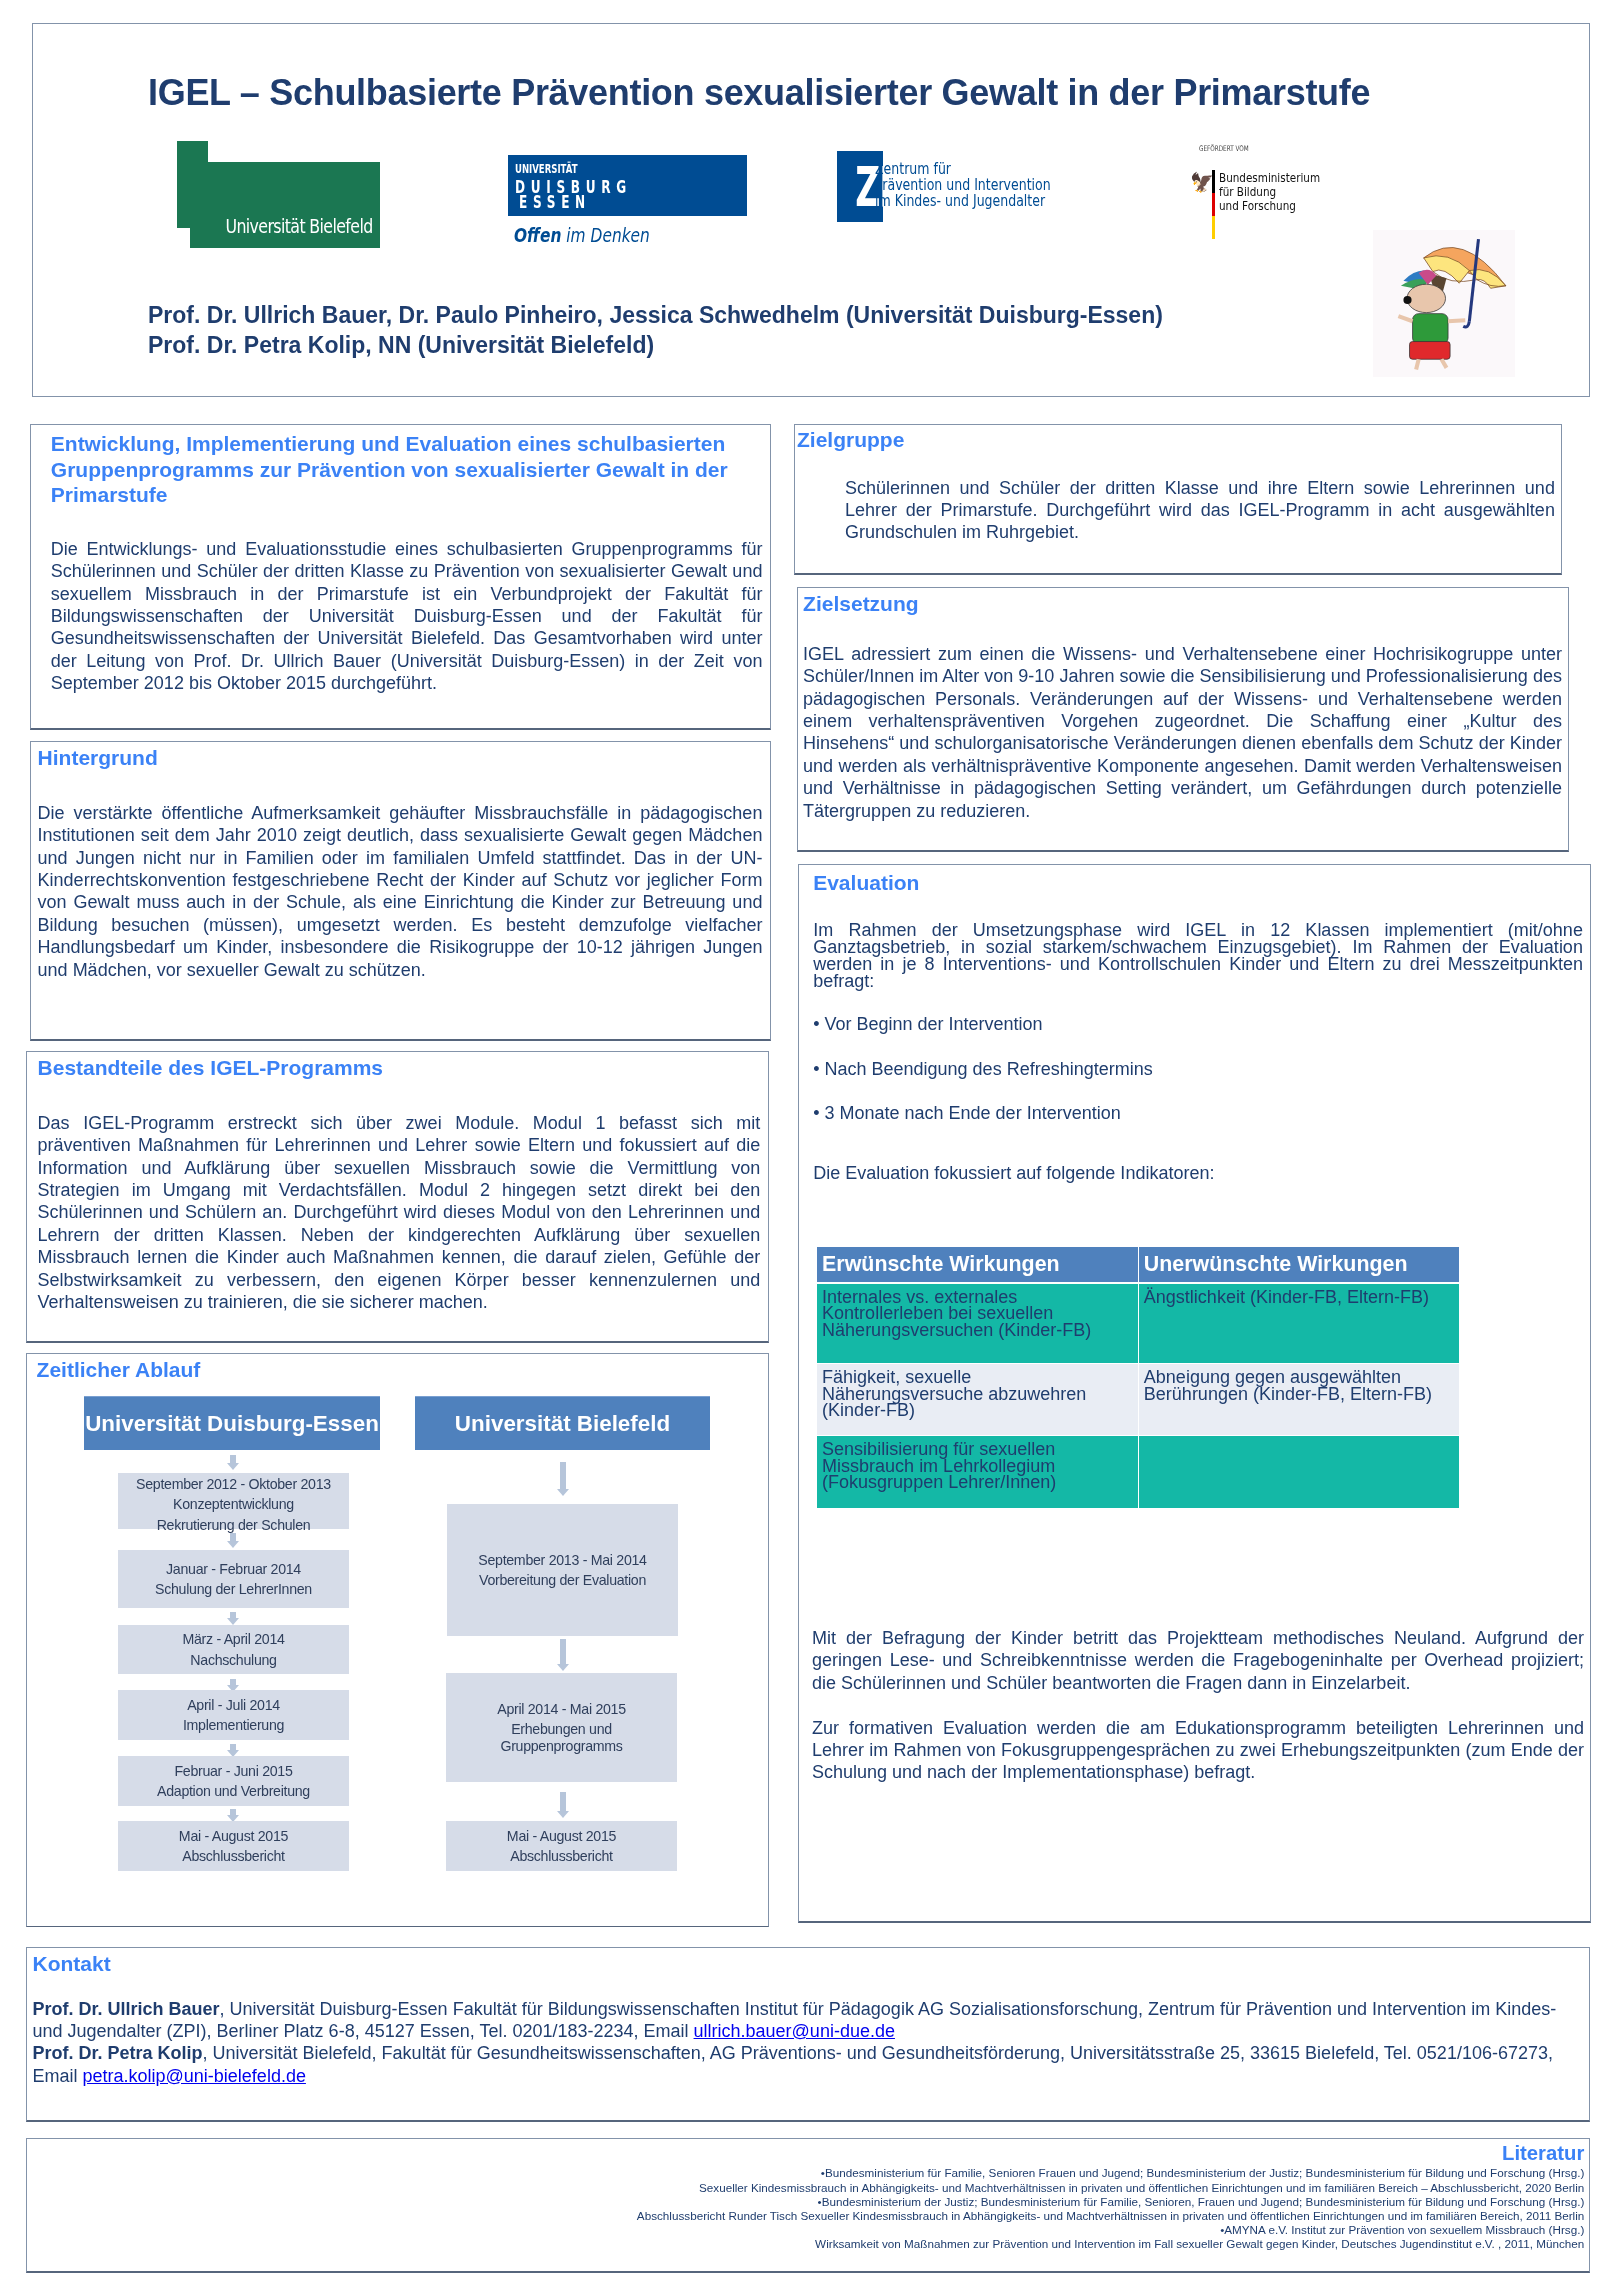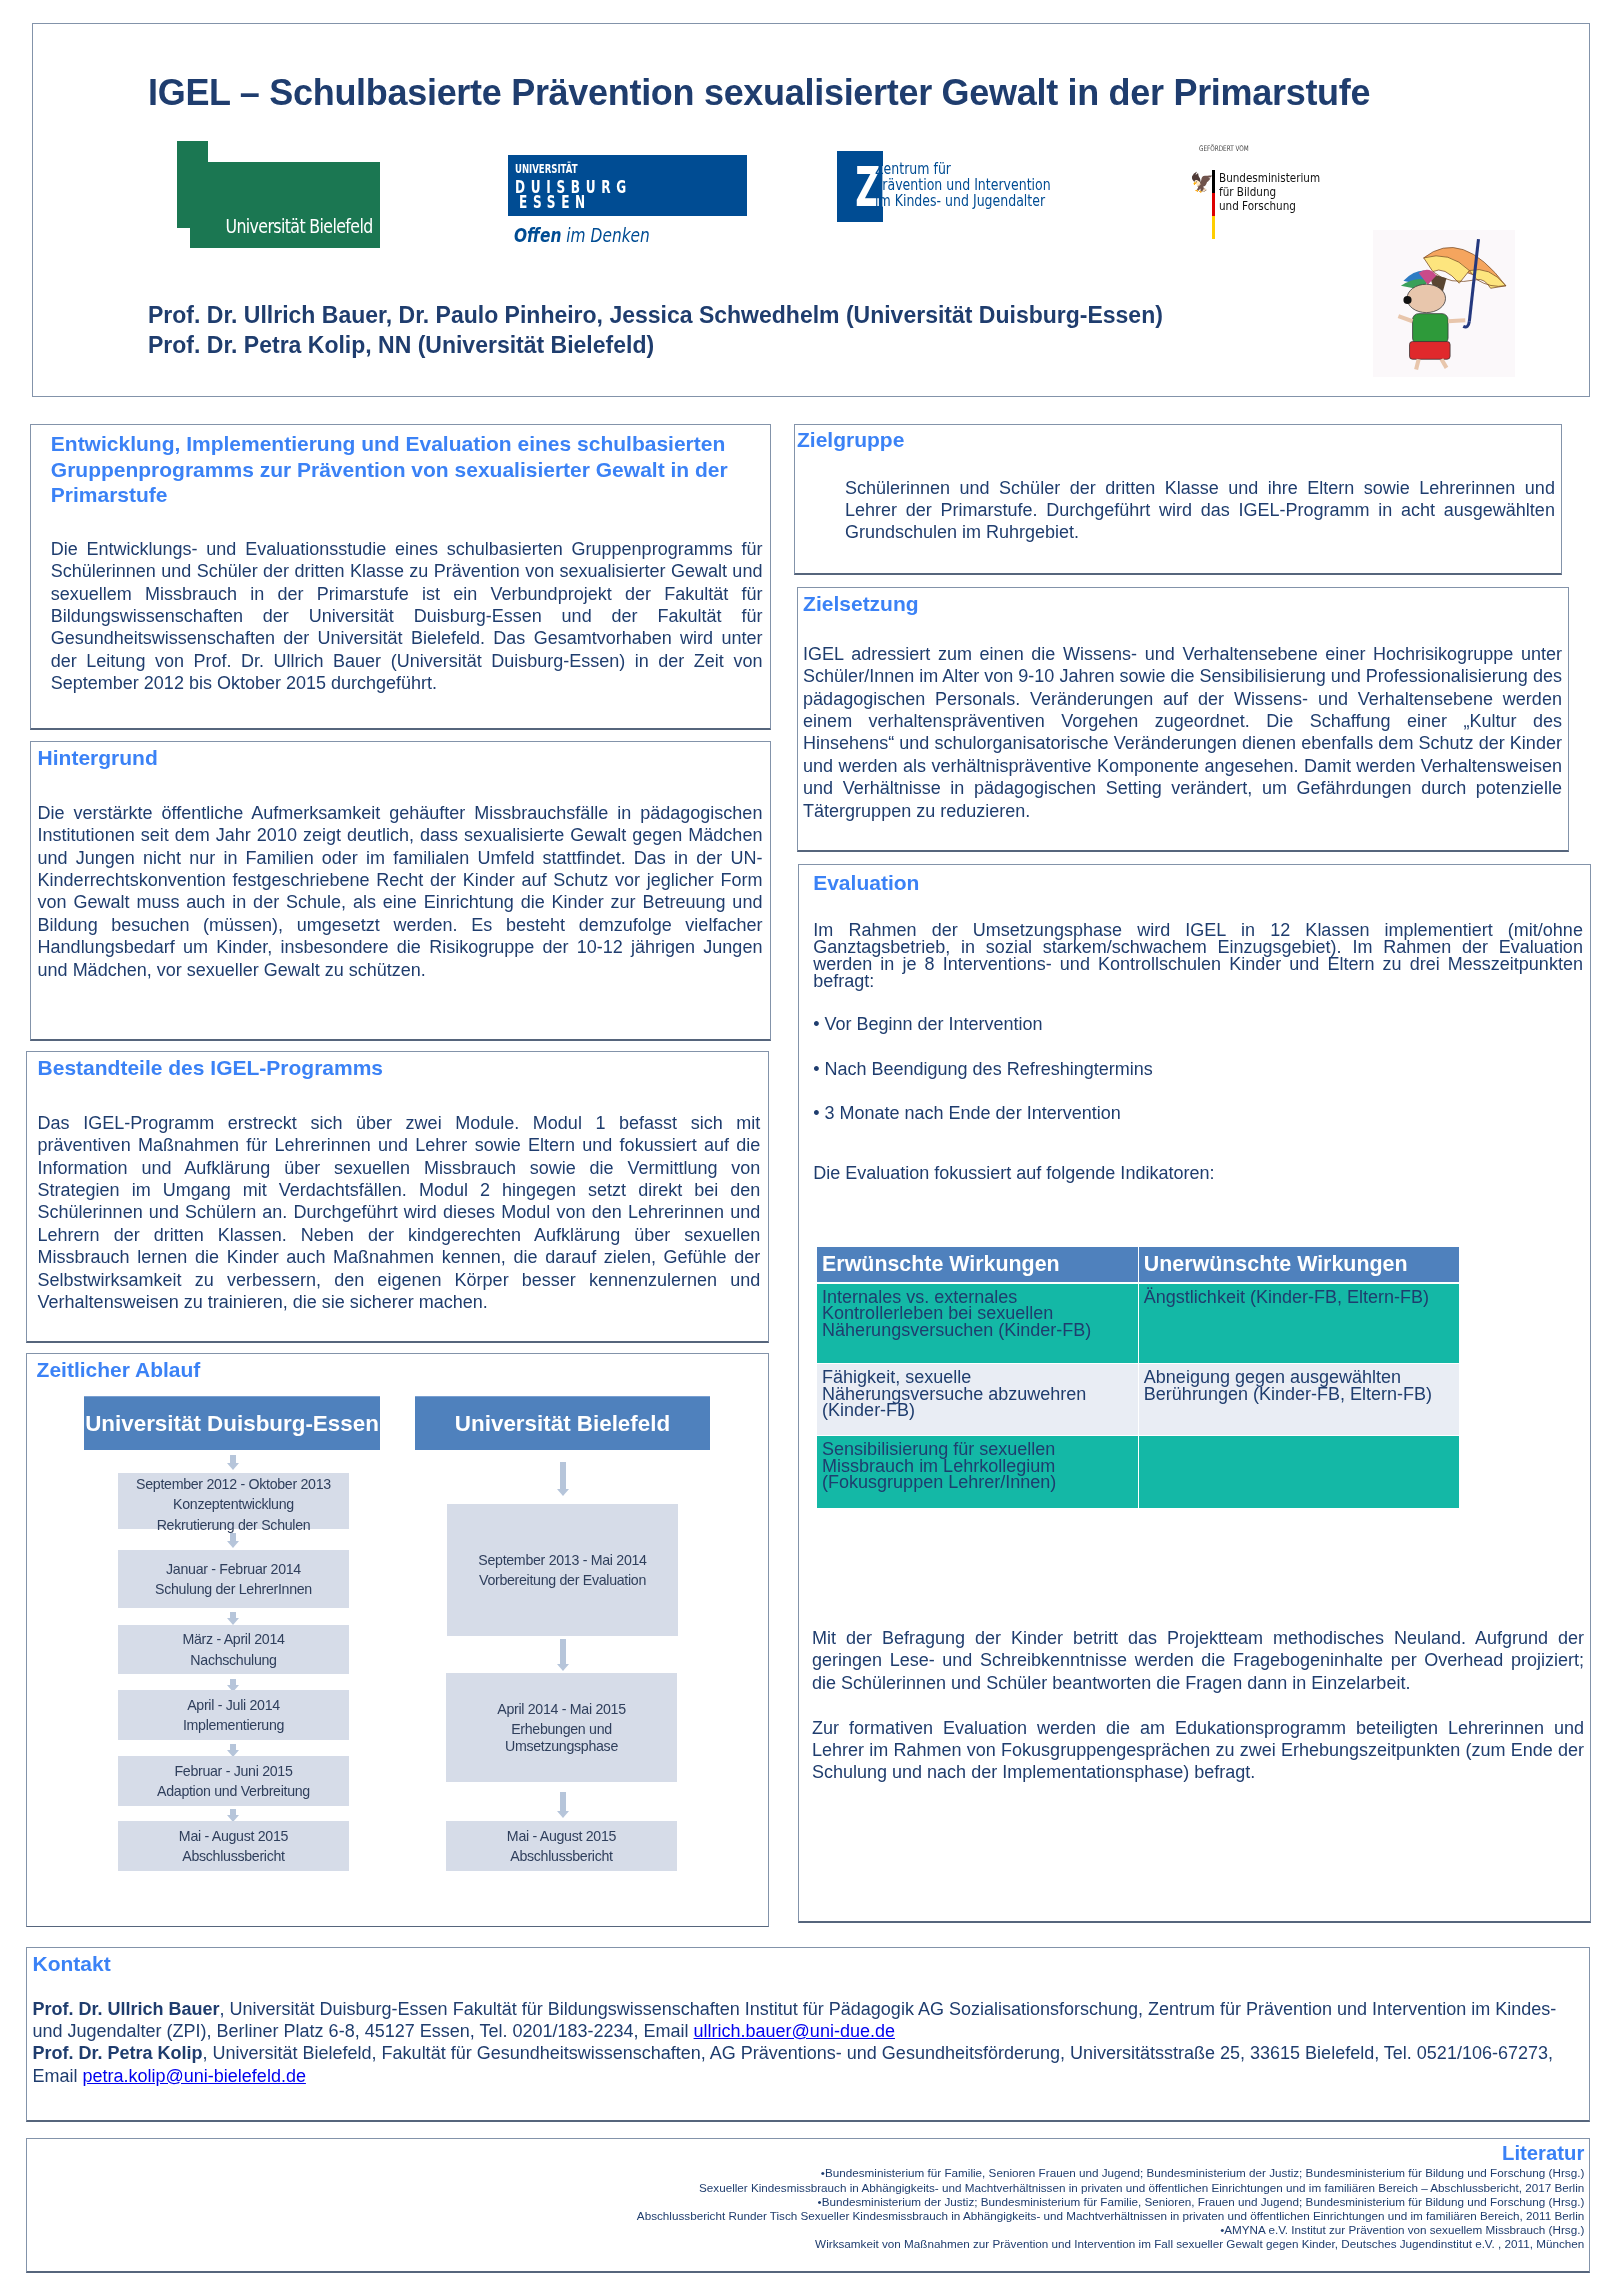--- a/index.html
+++ b/index.html
@@ -171,21 +171,21 @@
 <div class="tl-head" style="left:415px; top:1396px; width:295px; height:53px;">Universität Bielefeld</div>
 <div class="tl-arrow" style="left:560px; top:1462px; height:28px;"></div>
 <div class="tl-box" style="left:447px; top:1504px; width:231px; height:132px;">
   <div>September 2013 - Mai 2014</div>
   <div>Vorbereitung der Evaluation</div>
 </div>
 <div class="tl-arrow" style="left:560px; top:1639px; height:26.4px;"></div>
 <div class="tl-box" style="left:446px; top:1673px; width:231px; height:109px; line-height:16.3px;">
   <div style="margin-bottom:4.1px;">April 2014 - Mai 2015</div>
   <div>Erhebungen und</div>
-  <div>Umsetzungsphase</div>
+  <div>Gruppenprogramms</div>
 </div>
 <div class="tl-arrow" style="left:560px; top:1792px; height:20.3px;"></div>
 <div class="tl-box" style="left:446px; top:1821px; width:231px; height:50px;">
   <div>Mai - August 2015</div>
   <div>Abschlussbericht</div>
 </div>
 
 <div class="box" style="left:794px; top:424px; width:768px; height:151px; padding:2px 6.1px 0 2px;">
   <h2>Zielgruppe</h2>
   <p style="margin-top:23.4px;margin-left:48px;">Schülerinnen und Schüler der dritten Klasse und ihre Eltern sowie Lehrerinnen und Lehrer der Primarstufe. Durchgeführt wird das IGEL-Programm in acht ausgewählten Grundschulen im Ruhrgebiet.</p>
@@ -244,19 +244,19 @@
   </p>
   <p>
     <b>Prof. Dr. Petra Kolip</b><span>, Universität Bielefeld, Fakultät für Gesundheitswissenschaften, AG Präventions- und Gesundheitsförderung, Universitätsstraße 25, 33615 Bielefeld, Tel. 0521/106-67273,</span><br>
     <span>Email </span><a class="mail">petra.kolip@uni-bielefeld.de</a>
   </p>
 </div>
 
 <div class="box" style="left:26.4px; top:2138px; width:1564px; height:135px; padding:2px 5.1px 0 5.1px;text-align:right;">
   <h2 style="font-size:20.3px; line-height:25.4px;">Literatur</h2>
   <div class="lit-item">•Bundesministerium für Familie, Senioren Frauen und Jugend; Bundesministerium der Justiz; Bundesministerium für Bildung und Forschung (Hrsg.)</div>
-  <div class="lit-item">Sexueller Kindesmissbrauch in Abhängigkeits- und Machtverhältnissen in privaten und öffentlichen Einrichtungen und im familiären Bereich – Abschlussbericht, 2017 Berlin</div>
+  <div class="lit-item">Sexueller Kindesmissbrauch in Abhängigkeits- und Machtverhältnissen in privaten und öffentlichen Einrichtungen und im familiären Bereich – Abschlussbericht, 2020 Berlin</div>
   <div class="lit-item">•Bundesministerium der Justiz; Bundesministerium für Familie, Senioren, Frauen und Jugend; Bundesministerium für Bildung und Forschung (Hrsg.)</div>
   <div class="lit-item">Abschlussbericht  Runder Tisch Sexueller Kindesmissbrauch in Abhängigkeits- und Machtverhältnissen in privaten und öffentlichen Einrichtungen und im familiären Bereich, 2011 Berlin</div>
   <div class="lit-item">•AMYNA e.V. Institut zur Prävention von sexuellem Missbrauch (Hrsg.)</div>
   <div class="lit-item">Wirksamkeit von Maßnahmen  zur Prävention und Intervention im Fall sexueller Gewalt gegen Kinder, Deutsches Jugendinstitut e.V. , 2011, München</div>
 </div>
 
 
 </body></html>

